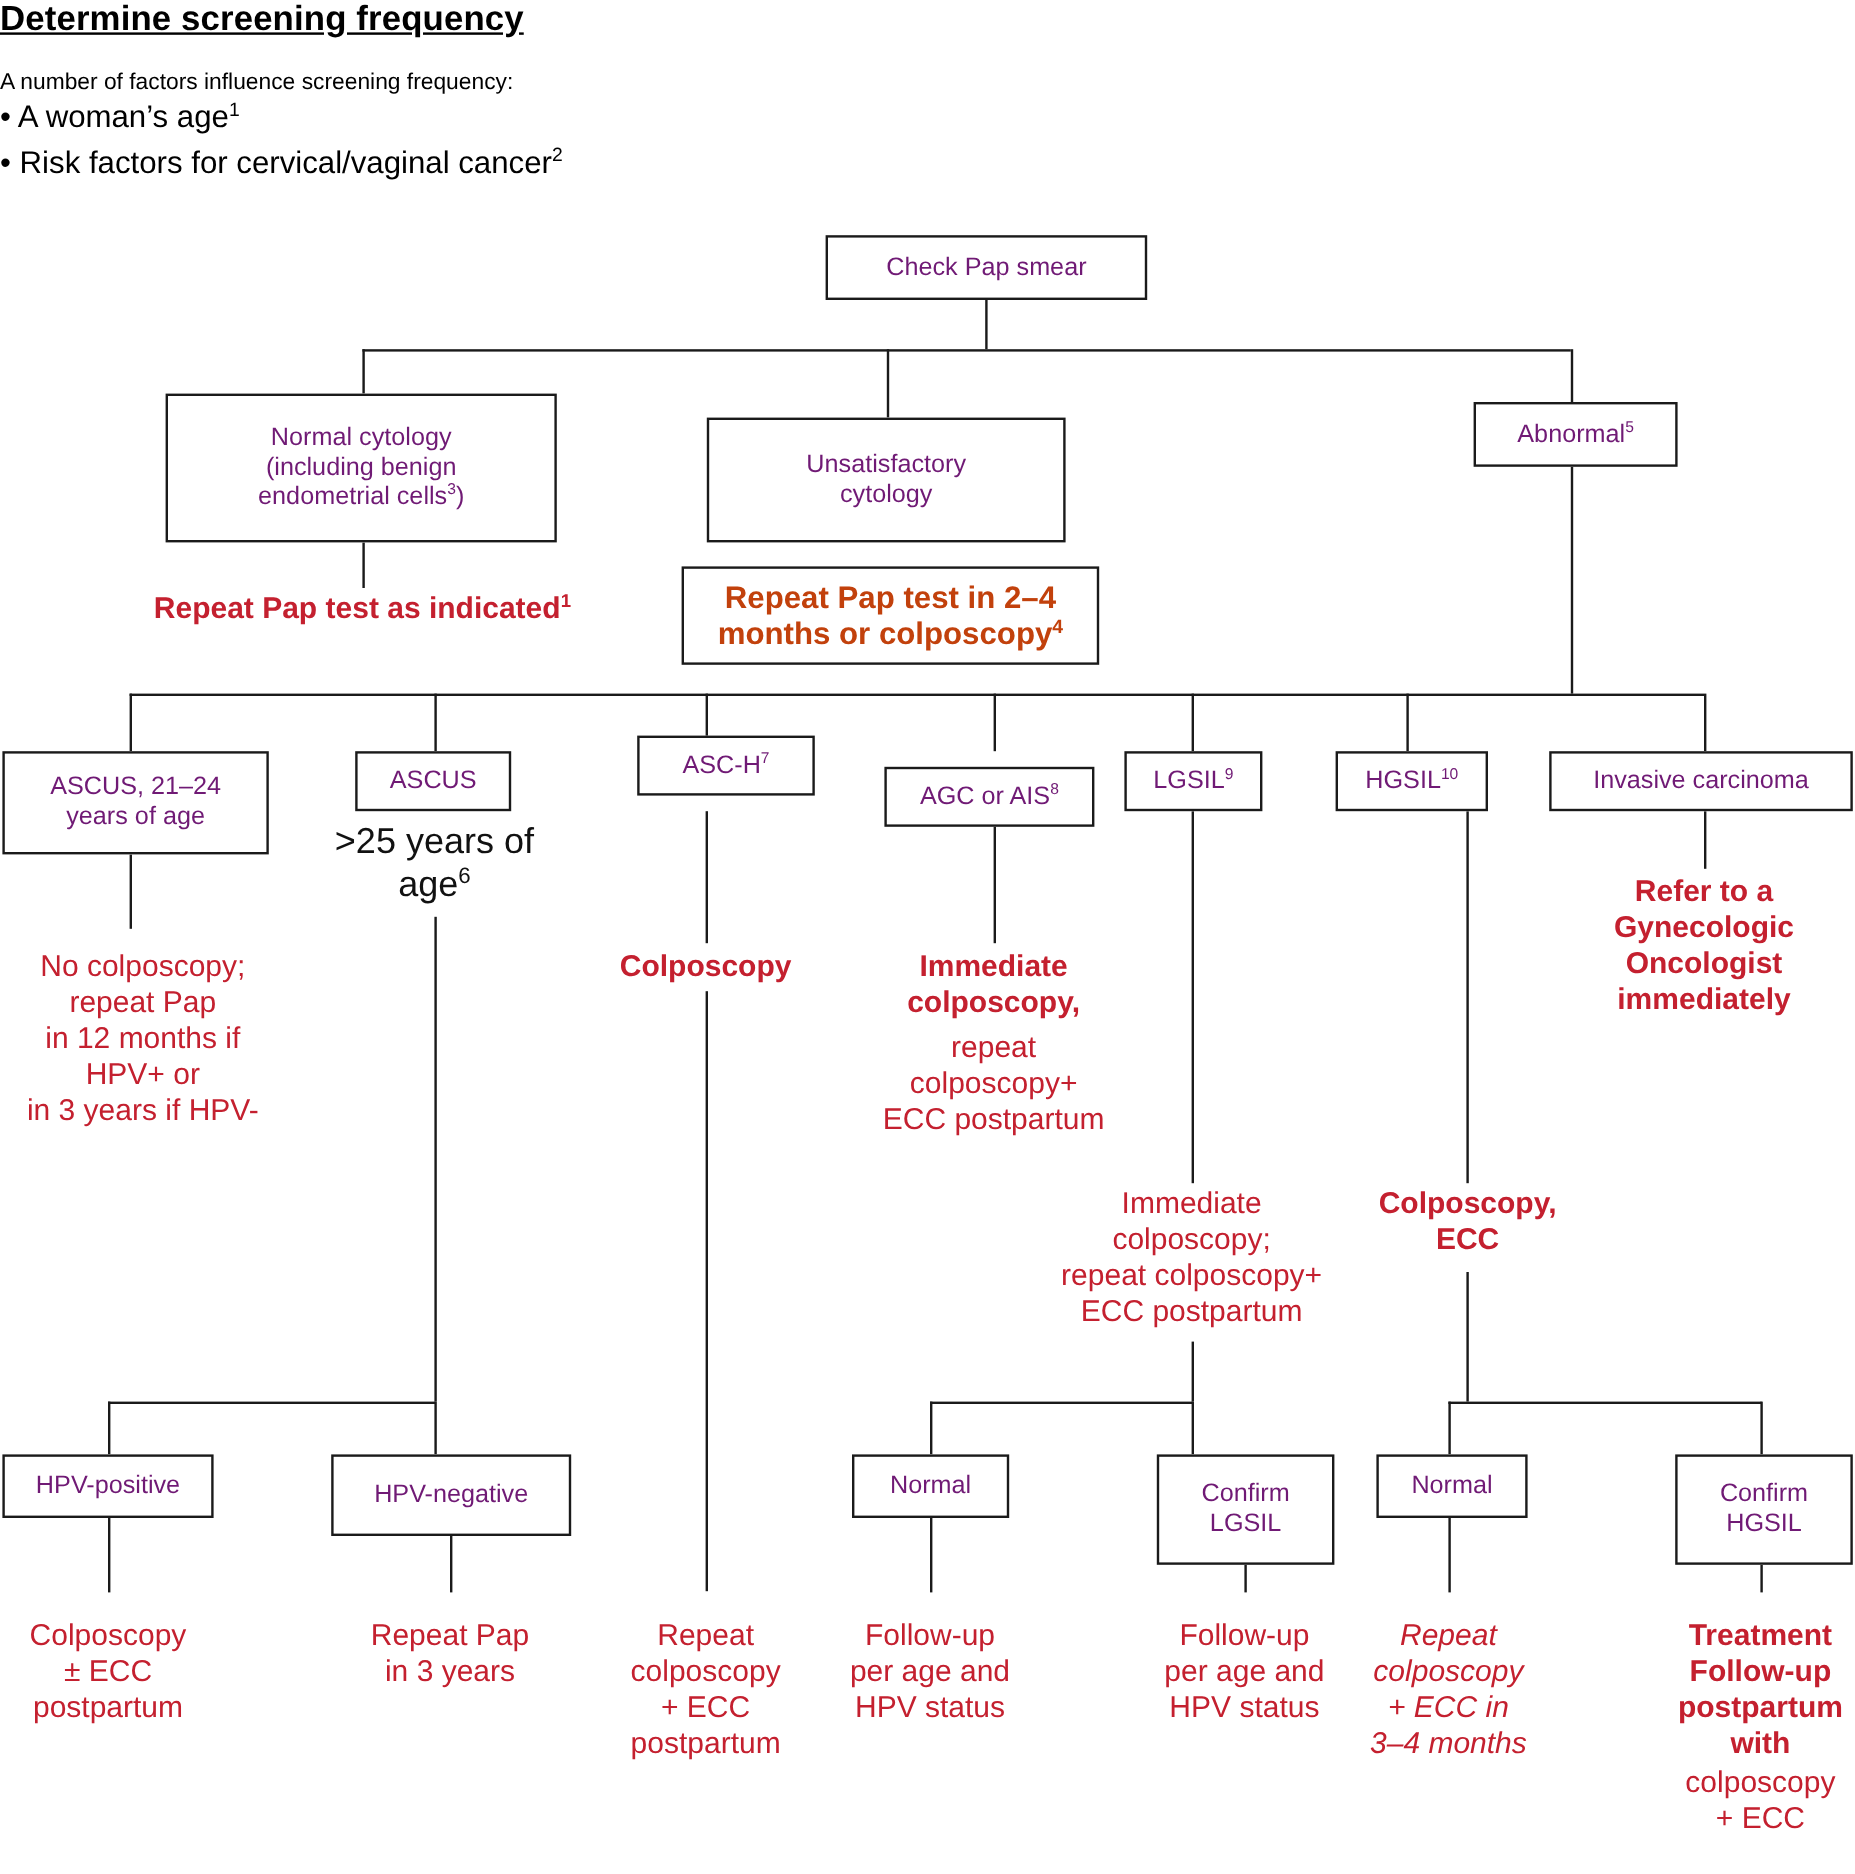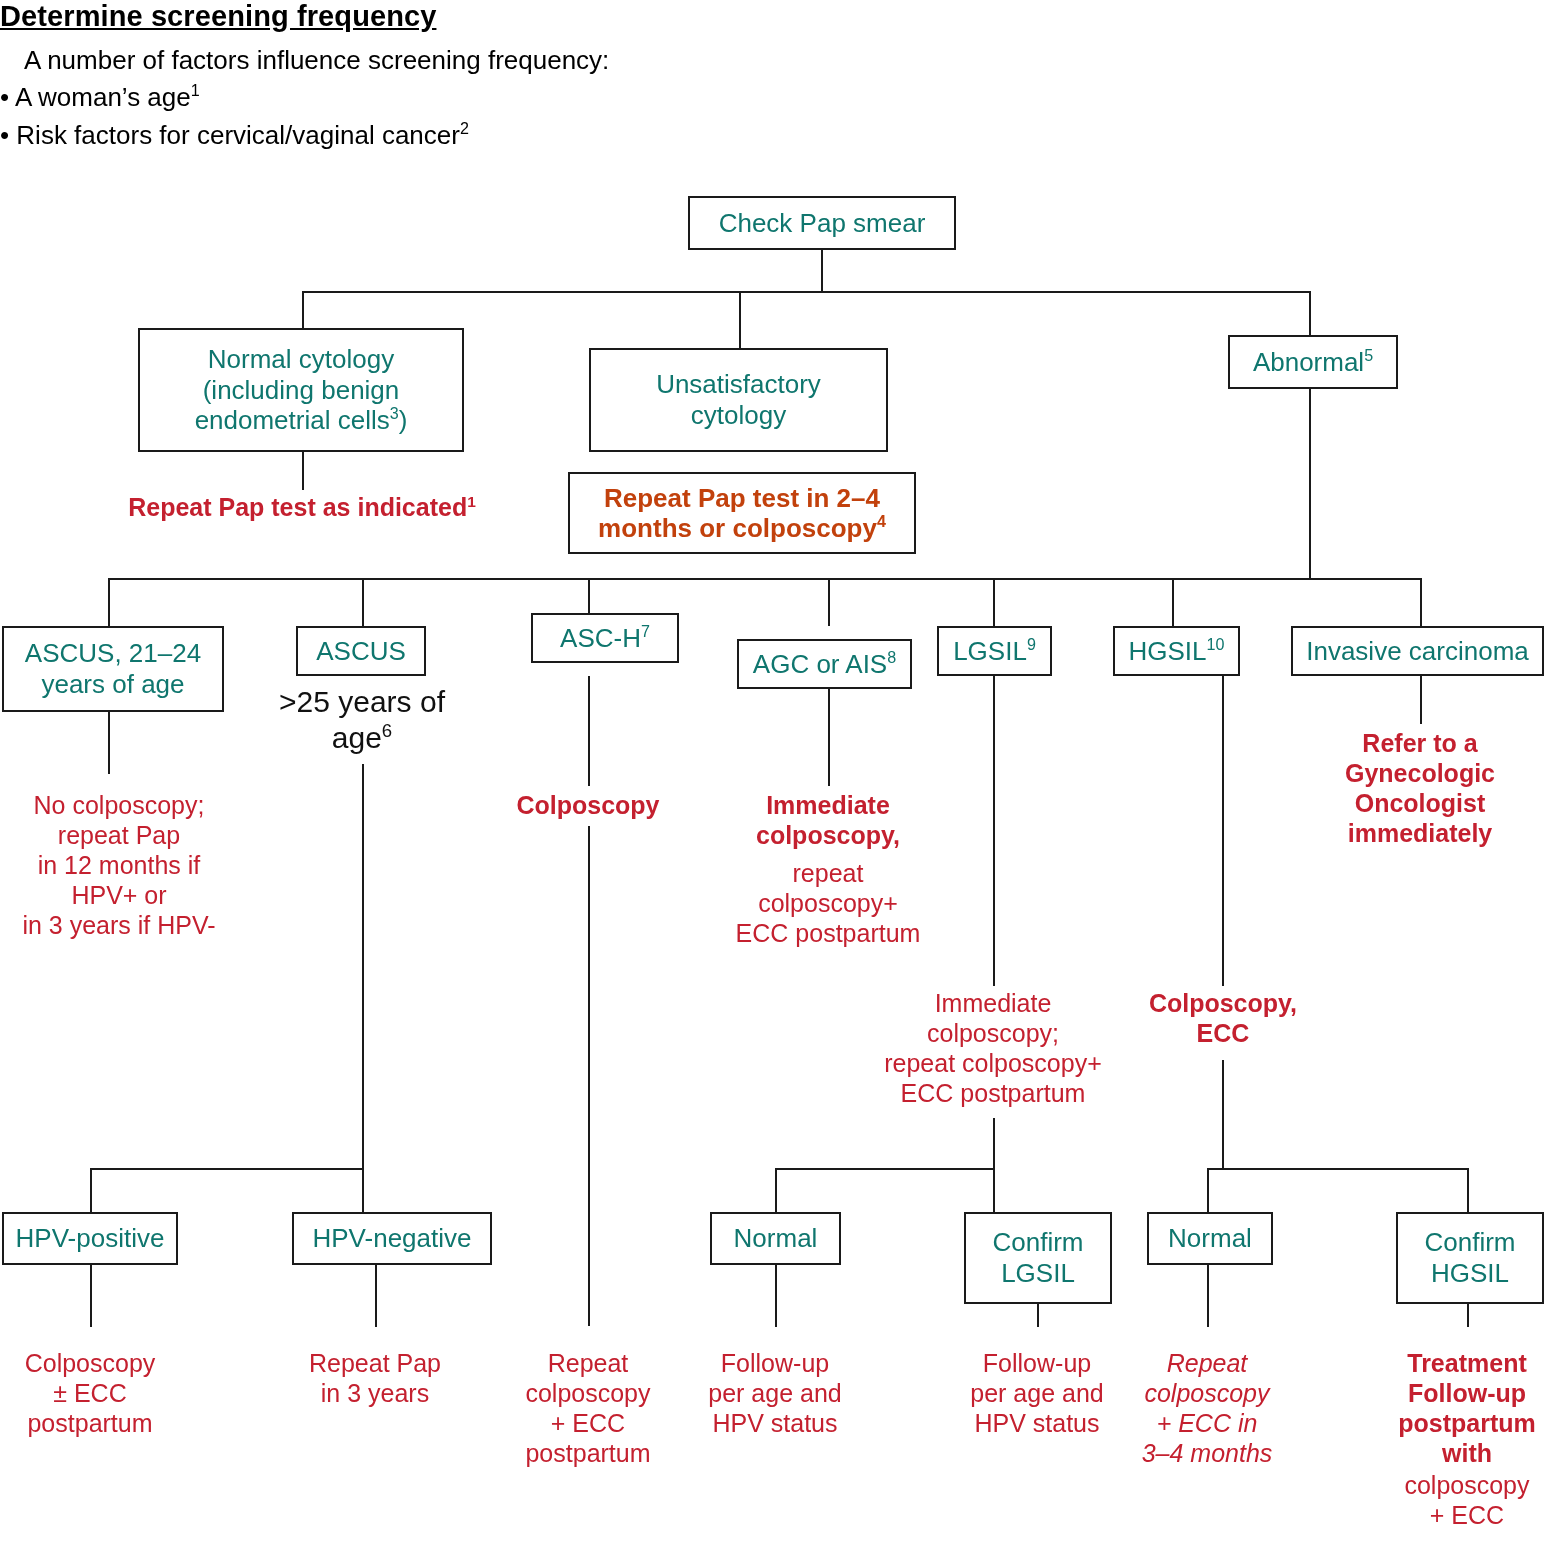--- a/index.html
+++ b/index.html
@@ -2,29 +2,29 @@
 <html><head>
 <meta charset="utf-8">
 <style>
   html,body{margin:0;padding:0;background:#fff;}
   body{font-family:"Liberation Sans","DejaVu Sans",sans-serif;color:#000;}
   #page{position:relative;width:1546px;height:1562px;overflow:hidden;background:#fff;}
 
   
   .hdr{position:absolute;left:0;right:0;}
   #title{top:0px;font-size:29px;font-weight:bold;text-decoration:underline;letter-spacing:.1px;}
-  #lead{top:45px;font-size:26px;margin-left:24px;}
+  #lead{top:58px;font-size:19px;}
   #b1{top:82px;font-size:26px;}
   #b2{top:120px;font-size:26px;}
   sup{font-size:.62em;vertical-align:super;line-height:0;}
 
   
   .box{position:absolute;box-sizing:border-box;border:2.2px solid #1a1a1a;background:#fff;
        display:flex;align-items:center;justify-content:center;text-align:center;
-       font-size:26px;line-height:1.18;color:#0f766e;z-index:3;padding:2px 6px;}
+       font-size:21px;line-height:1.18;color:#701a75;z-index:3;padding:2px 6px;}
   .box.red{color:#c2410c;font-weight:bold;font-size:26px;}
 
   
   .red{position:absolute;color:#c4202f;text-align:center;font-size:25px;line-height:1.2;z-index:3;}
   .red.b{font-weight:bold;}
   .red.i{font-style:italic;}
   .blk{position:absolute;text-align:center;font-size:30px;line-height:1.2;color:#111;z-index:3;}
 
   
   .v{position:absolute;width:0;border-left:2.2px solid #1a1a1a;z-index:1;}
@@ -184,21 +184,21 @@
   <div class="v" style="left:775px;top:1168px;height:44px;"></div>
   <div class="v" style="left:993px;top:1168px;height:44px;"></div>
 
   <div class="h" style="left:1207px;top:1168px;width:261px;"></div>
   <div class="v" style="left:1207px;top:1168px;height:44px;"></div>
   <div class="v" style="left:1467px;top:1168px;height:44px;"></div>
 
   <div class="box" style="left:2px;top:1212px;width:176px;height:53px;">
     <span>HPV-positive</span>
   </div>
-  <div class="box" style="left:292px;top:1212px;width:200px;height:53px;">
+  <div class="box" style="left:276px;top:1212px;width:200px;height:68px;">
     <span>HPV-negative</span>
   </div>
   <div class="box" style="left:710px;top:1212px;width:131px;height:53px;">
     <span>Normal</span>
   </div>
   <div class="box" style="left:964px;top:1212px;width:148px;height:92px;flex-direction:column;">
     <span>Confirm</span>
     <span>LGSIL</span>
   </div>
   <div class="box" style="left:1147px;top:1212px;width:126px;height:53px;">

